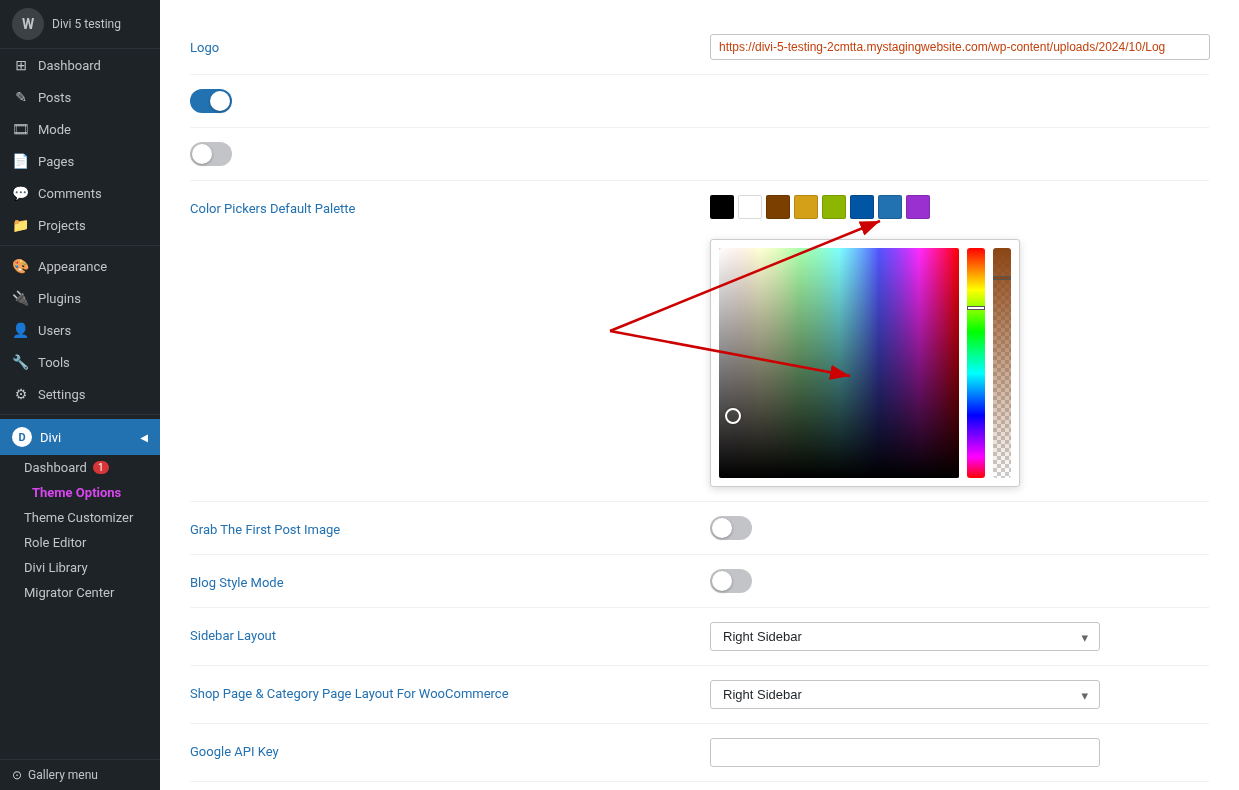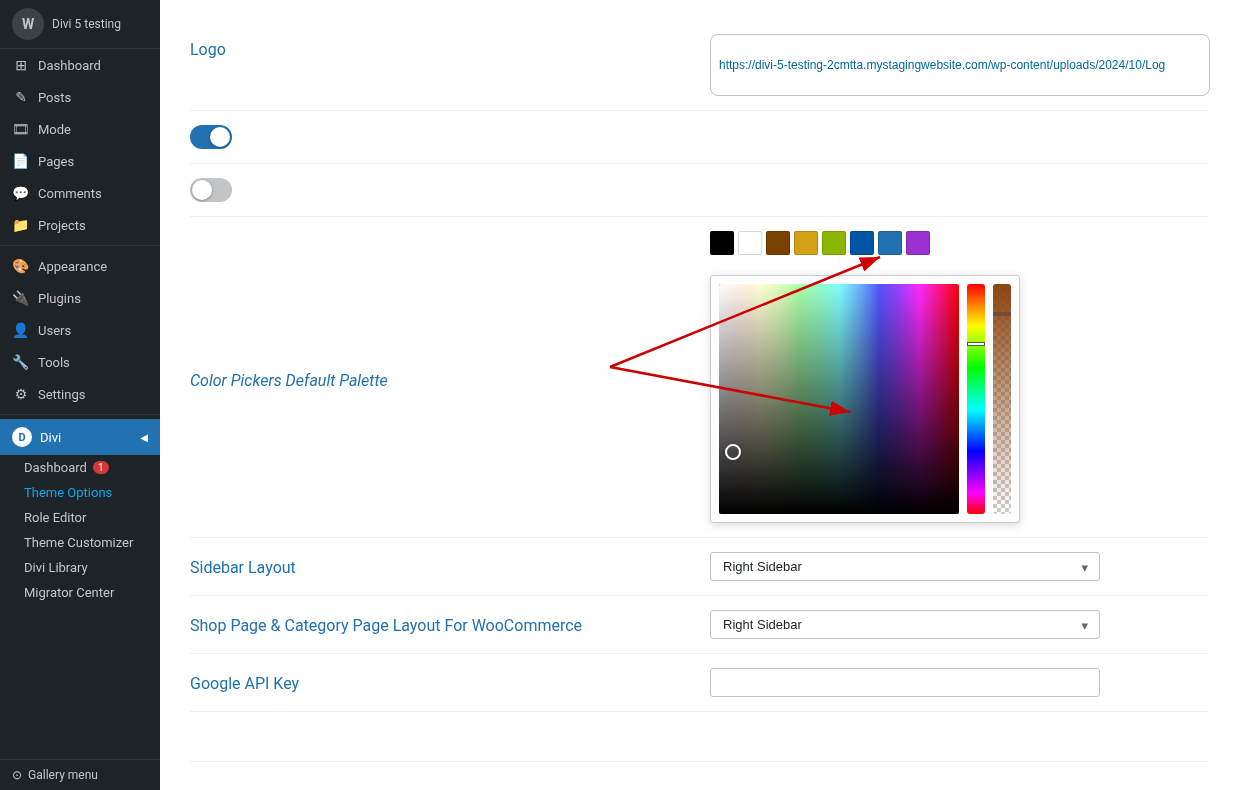--- a/index.html
+++ b/index.html
@@ -45,21 +45,21 @@
     .sidebar-separator { height: 1px; background: #2c3338; margin: 4px 0; }
     .sidebar-sub { padding: 0; }
     .sidebar-sub-item {
       display: block;
       padding: 5px 12px 5px 24px;
       color: #c3c4c7;
       font-size: 13px;
       cursor: pointer;
       text-decoration: none;
     }
-    .sidebar-sub-item.active { color: #0ea5e9; font-weight: 400; }
+    .sidebar-sub-item.active { color: #d946ef; font-weight: 700; margin-left: 8px; }
     .sidebar-sub-item.has-badge { display: flex; align-items: center; gap: 6px; }
     .badge { background: #d63638; color: #fff; border-radius: 10px; font-size: 10px; padding: 1px 5px; }
     .sidebar-divi-header {
       display: flex; align-items: center; gap: 8px;
       padding: 8px 12px;
       background: #2271b1;
       color: #fff;
       font-size: 13px;
       cursor: pointer;
     }
@@ -90,21 +90,21 @@
       display: flex;
       align-items: flex-start;
       padding: 14px 0;
       border-bottom: 1px solid #f0f0f1;
       min-height: 50px;
     }
     .settings-label {
       width: 520px;
       flex-shrink: 0;
       color: #2271b1;
-      font-size: 16px;
+      font-size: 13px;
       padding-top: 6px;
     }
     .settings-control {
       flex: 1;
       display: flex;
       align-items: center;
       gap: 8px;
     }
 
     
@@ -125,24 +125,24 @@
       top: 2px;
       transition: left 0.2s;
       box-shadow: 0 1px 3px rgba(0,0,0,0.3);
     }
     .toggle.on .toggle-thumb { left: 20px; }
     .toggle.off .toggle-thumb { left: 2px; }
 
     
     .url-input {
       border: 1px solid #c3c4c7;
-      border-radius: 8px;
-      padding: 23px 8px;
+      border-radius: 3px;
+      padding: 5px 8px;
       font-size: 12px;
-      color: #0369a1;
+      color: #c2410c;
       width: 500px;
       background: #fff;
     }
 
     
     .color-palette {
       display: flex;
       gap: 4px;
       align-items: center;
     }
@@ -287,24 +287,24 @@
     </div>
     <div class="sidebar-sub">
       <div class="sidebar-sub-item has-badge">
         <span>Dashboard</span>
         <span class="badge">1</span>
       </div>
       <div class="sidebar-sub-item active">
         <span>Theme Options</span>
       </div>
       <div class="sidebar-sub-item">
+        <span>Theme Customizer</span>
+      </div>
+      <div class="sidebar-sub-item">
         <span>Role Editor</span>
-      </div>
-      <div class="sidebar-sub-item">
-        <span>Theme Customizer</span>
       </div>
       <div class="sidebar-sub-item">
         <span>Divi Library</span>
       </div>
       <div class="sidebar-sub-item">
         <span>Migrator Center</span>
       </div>
     </div>
   </div>
   <div class="sidebar-collapse">
@@ -331,21 +331,21 @@
   </div>
 
   <div class="settings-row">
     <div class="settings-control">
       <div class="toggle off">
         <div class="toggle-thumb"></div>
       </div>
     </div>
   </div>
 
-  <div class="settings-row" style="align-items:center; position:relative;font-style:italic;">
+  <div class="settings-row" style="align-items:flex-start; position:relative;">
     <div class="settings-label">Color Pickers Default Palette</div>
     <div class="settings-control" style="flex-direction:column; align-items:flex-start;">
       <div class="color-palette">
         <div class="color-swatch" style="background:#000000;"></div>
         <div class="color-swatch" style="background:#ffffff;"></div>
         <div class="color-swatch" style="background:#7b3f00;"></div>
         <div class="color-swatch" style="background:#d4a017;"></div>
         <div class="color-swatch" style="background:#8db600;"></div>
         <div class="color-swatch" style="background:#0055a4;"></div>
         <div class="color-swatch" style="background:#2271b1;"></div>
@@ -382,21 +382,37 @@
           <polygon points="0 0, 8 3, 0 6" fill="#cc0000"></polygon>
         </marker>
       </defs>
 
       <line x1="220" y1="140" x2="490" y2="30" stroke="#cc0000" stroke-width="2.5" marker-end="url(#arrowhead)"></line>
 
       <line x1="220" y1="140" x2="460" y2="185" stroke="#cc0000" stroke-width="2.5" marker-end="url(#arrowhead)"></line>
     </svg>
   </div>
 
-
+  <div class="settings-row">
+    <div class="settings-label">Grab The First Post Image</div>
+    <div class="settings-control">
+      <div class="toggle off">
+        <div class="toggle-thumb"></div>
+      </div>
+    </div>
+  </div>
+
+  <div class="settings-row">
+    <div class="settings-label">Blog Style Mode</div>
+    <div class="settings-control">
+      <div class="toggle off">
+        <div class="toggle-thumb"></div>
+      </div>
+    </div>
+  </div>
 
   <div class="settings-row">
     <div class="settings-label">Sidebar Layout</div>
     <div class="settings-control">
       <div class="select-wrapper">
         <select class="select-control">
           <option>Right Sidebar</option>
           <option>Left Sidebar</option>
           <option>No Sidebar</option>
         </select>

